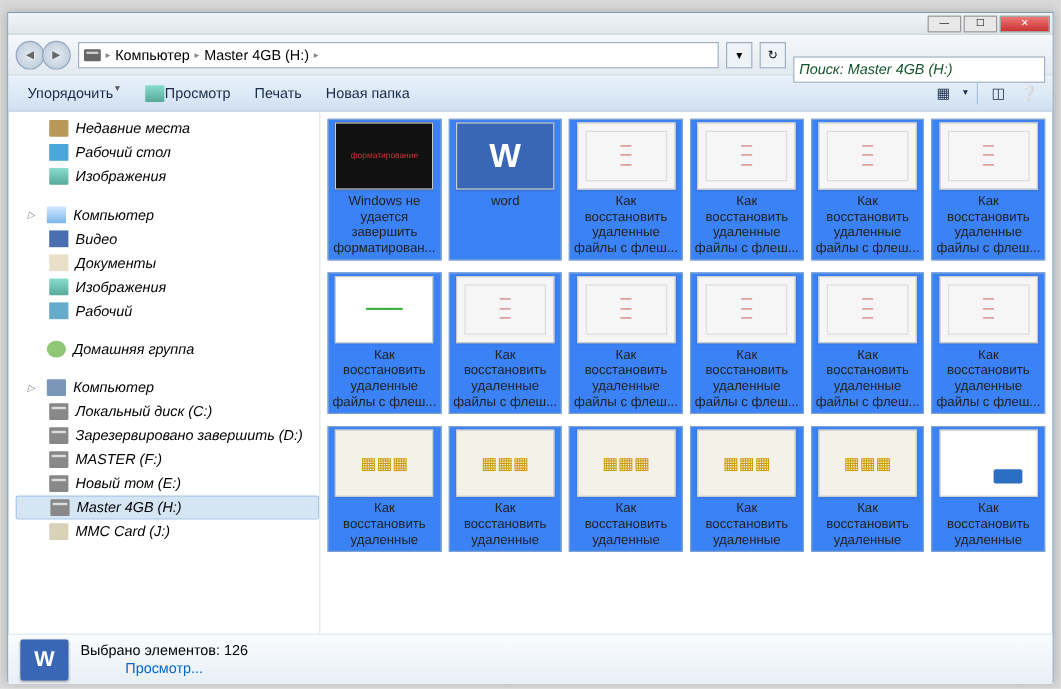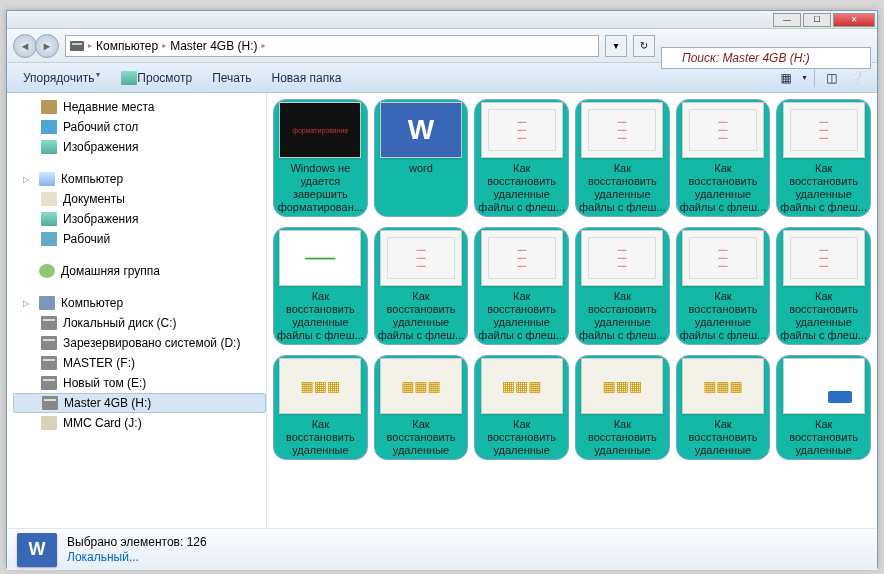--- a/index.html
+++ b/index.html
@@ -16,31 +16,31 @@
 
 .navbar { height:34px; background: linear-gradient(#f5f8fb,#e3eaf0); display:flex; align-items:center; padding:0 6px; gap:6px; border-bottom:1px solid #c4cfdc; }
 .navbtns { display:flex; gap:0; }
 .navcircle { width:24px; height:24px; border-radius:50%; background: radial-gradient(#e6edf4,#b5c4d6); border:1px solid #93a7be; display:flex; align-items:center; justify-content:center; font-size:11px; color:#666; cursor:pointer; }
 .navcircle + .navcircle { margin-left:-2px; }
 .address { flex:1; height:22px; background:#fff; border:1px solid #a0b0c0; display:flex; align-items:center; padding:0 4px; font-size:12px; gap:4px; }
 .address .drv{width:14px;height:10px;background:#666;border-radius:1px;position:relative;}
 .address .drv::after{content:"";position:absolute;top:2px;left:2px;right:2px;height:2px;background:#ccc;}
 .address .sep{color:#888;font-size:8px;}
 .adbtn{width:22px;height:22px;border:1px solid #a0b0c0;background:#eef3f8;display:flex;align-items:center;justify-content:center;font-size:10px;cursor:pointer;}
-.search{width:210px;height:22px;border:1px solid #a0b0c0;background:#fff;padding:0 20px;font-size:12px;color:#7f1d1d;font-style:italic;display:flex;align-items:center;margin-top:25px;}
+.search{width:210px;height:22px;border:1px solid #a0b0c0;background:#fff;padding:0 4px;font-size:12px;color:#14532d;font-style:italic;display:flex;align-items:center;margin-top:25px;}
 
 .toolbar{height:30px;background:linear-gradient(#e9f1fa,#d0e1f3);display:flex;align-items:center;padding:0 8px;gap:4px;border-bottom:1px solid #b3c5d9;font-size:12px;color:#1a2a4a;}
 .tbitem{display:flex;align-items:flex-start;gap:0;padding:3px 8px;cursor:pointer;border-radius:2px;}
 .tbitem .dd{font-size:7px;color:#555;}
 .tbspacer{flex:1;}
 .tbicon{width:22px;height:20px;border:1px solid transparent;display:flex;align-items:center;justify-content:center;cursor:pointer;font-size:12px;}
 .tbsep{width:1px;height:18px;background:#a8bfd8;margin:0 2px;}
 
 .body{display:flex;height:435px;}
-.sidebar{width:260px;border-right:1px solid #dfe6ec;overflow-y:auto;padding:4px 0 4px 6px;font-size:12px;}
+.sidebar{width:260px;border-right:1px solid #dfe6ec;overflow-y:auto;padding:4px 0 4px 6px;font-size:12px;font-style:italic;}
 .sbitem{display:flex;align-items:center;gap:6px;padding:2px 4px 2px 28px;height:20px;cursor:pointer;white-space:nowrap;}
 .sbitem.sel{background:#d6e5f3;border:1px solid #a8c6e6;border-radius:2px;}
 .sbgroup{display:flex;align-items:center;gap:6px;padding:2px 4px 2px 10px;height:20px;cursor:pointer;}
 .sbgap{height:12px;}
 .ico{width:16px;height:14px;display:inline-block;flex-shrink:0;}
 .ico.lib{background:linear-gradient(#d0e8ff,#7eb5e8);border-radius:1px;}
 .ico.drive{background:#888;border-radius:1px;position:relative;}
 .ico.drive::after{content:"";position:absolute;top:3px;left:2px;right:2px;height:2px;background:#ddd;}
 .ico.pc{background:#7a97b8;border-radius:1px;}
 .ico.desk{background:#4da6d8;}
@@ -50,38 +50,38 @@
 .ico.doc{background:#e8e0c8;}
 .ico.mus{background:#6ac;}
 .ico.hg{background:#8fc777;border-radius:50%;}
 .ico.mmc{background:#d8d2b8;border-radius:1px;}
 .ico.recent{background:#b89858;border-radius:1px;}
 .sbexpand{width:10px;font-size:8px;color:#888;}
 
 .content{flex:1;overflow:auto;padding:6px;}
 .grid{display:grid;grid-template-columns:repeat(6,1fr);gap:10px 6px;}
 .item{display:flex;flex-direction:column;align-items:center;cursor:pointer;padding:2px;}
-.item.sel{background:#14b8a6;border:1px solid #7da2ce;border-radius:13px;}
+.item.sel{background:#3b82f6;border:1px solid #7da2ce;border-radius:0;}
 .thumb{width:82px;height:56px;background:#fff;border:1px solid #ccc;box-shadow:0 1px 2px rgba(0,0,0,.15);display:flex;align-items:center;justify-content:center;font-size:9px;color:#888;overflow:hidden;position:relative;}
 .thumb.usb{background:#111;}
 .thumb.usb::after{content:"форматирование";color:#c33;font-size:7px;}
 .thumb.word{background:#3a67b5;display:flex;}
 .thumb.word::after{content:"W";color:#fff;font-size:28px;font-weight:bold;}
 .thumb.win{background:#f6f6f6;}
 .thumb.win::before{content:"";position:absolute;inset:6px;border:1px solid #ddd;}
 .thumb.win::after{content:"━━━\A━━━\A━━━";white-space:pre;font-size:5px;color:#c66;line-height:8px;}
 .thumb.prog::after{content:"━━━━━";color:#3a3;font-size:10px;}
 .thumb.sw{background:#f4f2e8;}
 .thumb.sw::after{content:"▦▦▦";color:#c90;font-size:14px;}
 .thumb.usb2::after{content:"";position:absolute;right:12px;bottom:10px;width:24px;height:12px;background:#2a6fc2;border-radius:2px;}
 .cap{font-size:11px;text-align:center;line-height:13px;margin-top:4px;max-width:94px;overflow:hidden;color:#222;}
 
 .details{height:42px;border-top:1px solid #dfe6ec;background:linear-gradient(#fafcfe,#e8eff6);display:flex;align-items:center;padding:4px 10px;gap:10px;}
 .dicon{width:40px;height:34px;background:#3a67b5;border-radius:2px;display:flex;align-items:center;justify-content:center;color:#fff;font-size:18px;font-weight:bold;box-shadow:0 1px 2px rgba(0,0,0,.3);}
-.dtext{font-size:12px;line-height:15px;}
+.dtext{font-size:12px;line-height:15px;text-align:center;}
 .dtext a{color:#0066cc;text-decoration:none;cursor:pointer;}
 
 ::-webkit-scrollbar{width:16px;}
 ::-webkit-scrollbar-track{background:#f0f0f0;}
 ::-webkit-scrollbar-thumb{background:#c8d0d8;border:1px solid #a8b0b8;}
 </style>
 </head>
 <body>
 
 <div class="window">
@@ -147,20 +147,24 @@
           <span class="ico pic"></span>
           <span>Изображения</span>
         </div>
       <div class="sbgap"></div>
       <div class="sbgroup">
           <span class="sbexpand">▷</span>
           <span class="ico lib"></span>
           <span>Компьютер</span>
         </div>
       <div class="sbitem">
+          <span class="ico vid"></span>
+          <span>Видео</span>
+        </div>
+      <div class="sbitem">
           <span class="ico doc"></span>
           <span>Документы</span>
         </div>
       <div class="sbitem">
           <span class="ico pic"></span>
           <span>Изображения</span>
         </div>
       <div class="sbitem">
           <span class="ico mus"></span>
           <span>Рабочий</span>
@@ -176,21 +180,21 @@
           <span class="sbexpand">▷</span>
           <span class="ico pc"></span>
           <span>Компьютер</span>
         </div>
       <div class="sbitem">
           <span class="ico drive"></span>
           <span>Локальный диск (C:)</span>
         </div>
       <div class="sbitem">
           <span class="ico drive"></span>
-          <span>Зарезервировано системой (D:)</span>
+          <span>Зарезервировано завершить (D:)</span>
         </div>
       <div class="sbitem">
           <span class="ico drive"></span>
           <span>MASTER (F:)</span>
         </div>
       <div class="sbitem">
           <span class="ico drive"></span>
           <span>Новый том (E:)</span>
         </div>
       <div class="sbitem sel">
@@ -278,17 +282,17 @@
             <div class="cap">Как восстановить удаленные</div>
           </div>
         </div>
     </div>
   </div>
 
   <div class="details">
     <div class="dicon">W</div>
     <div class="dtext">
       <div>Выбрано элементов: 126</div>
-      <a>Локальный...</a>
+      <a>Просмотр...</a>
     </div>
   </div>
 
 </div>
 
 </body></html>

